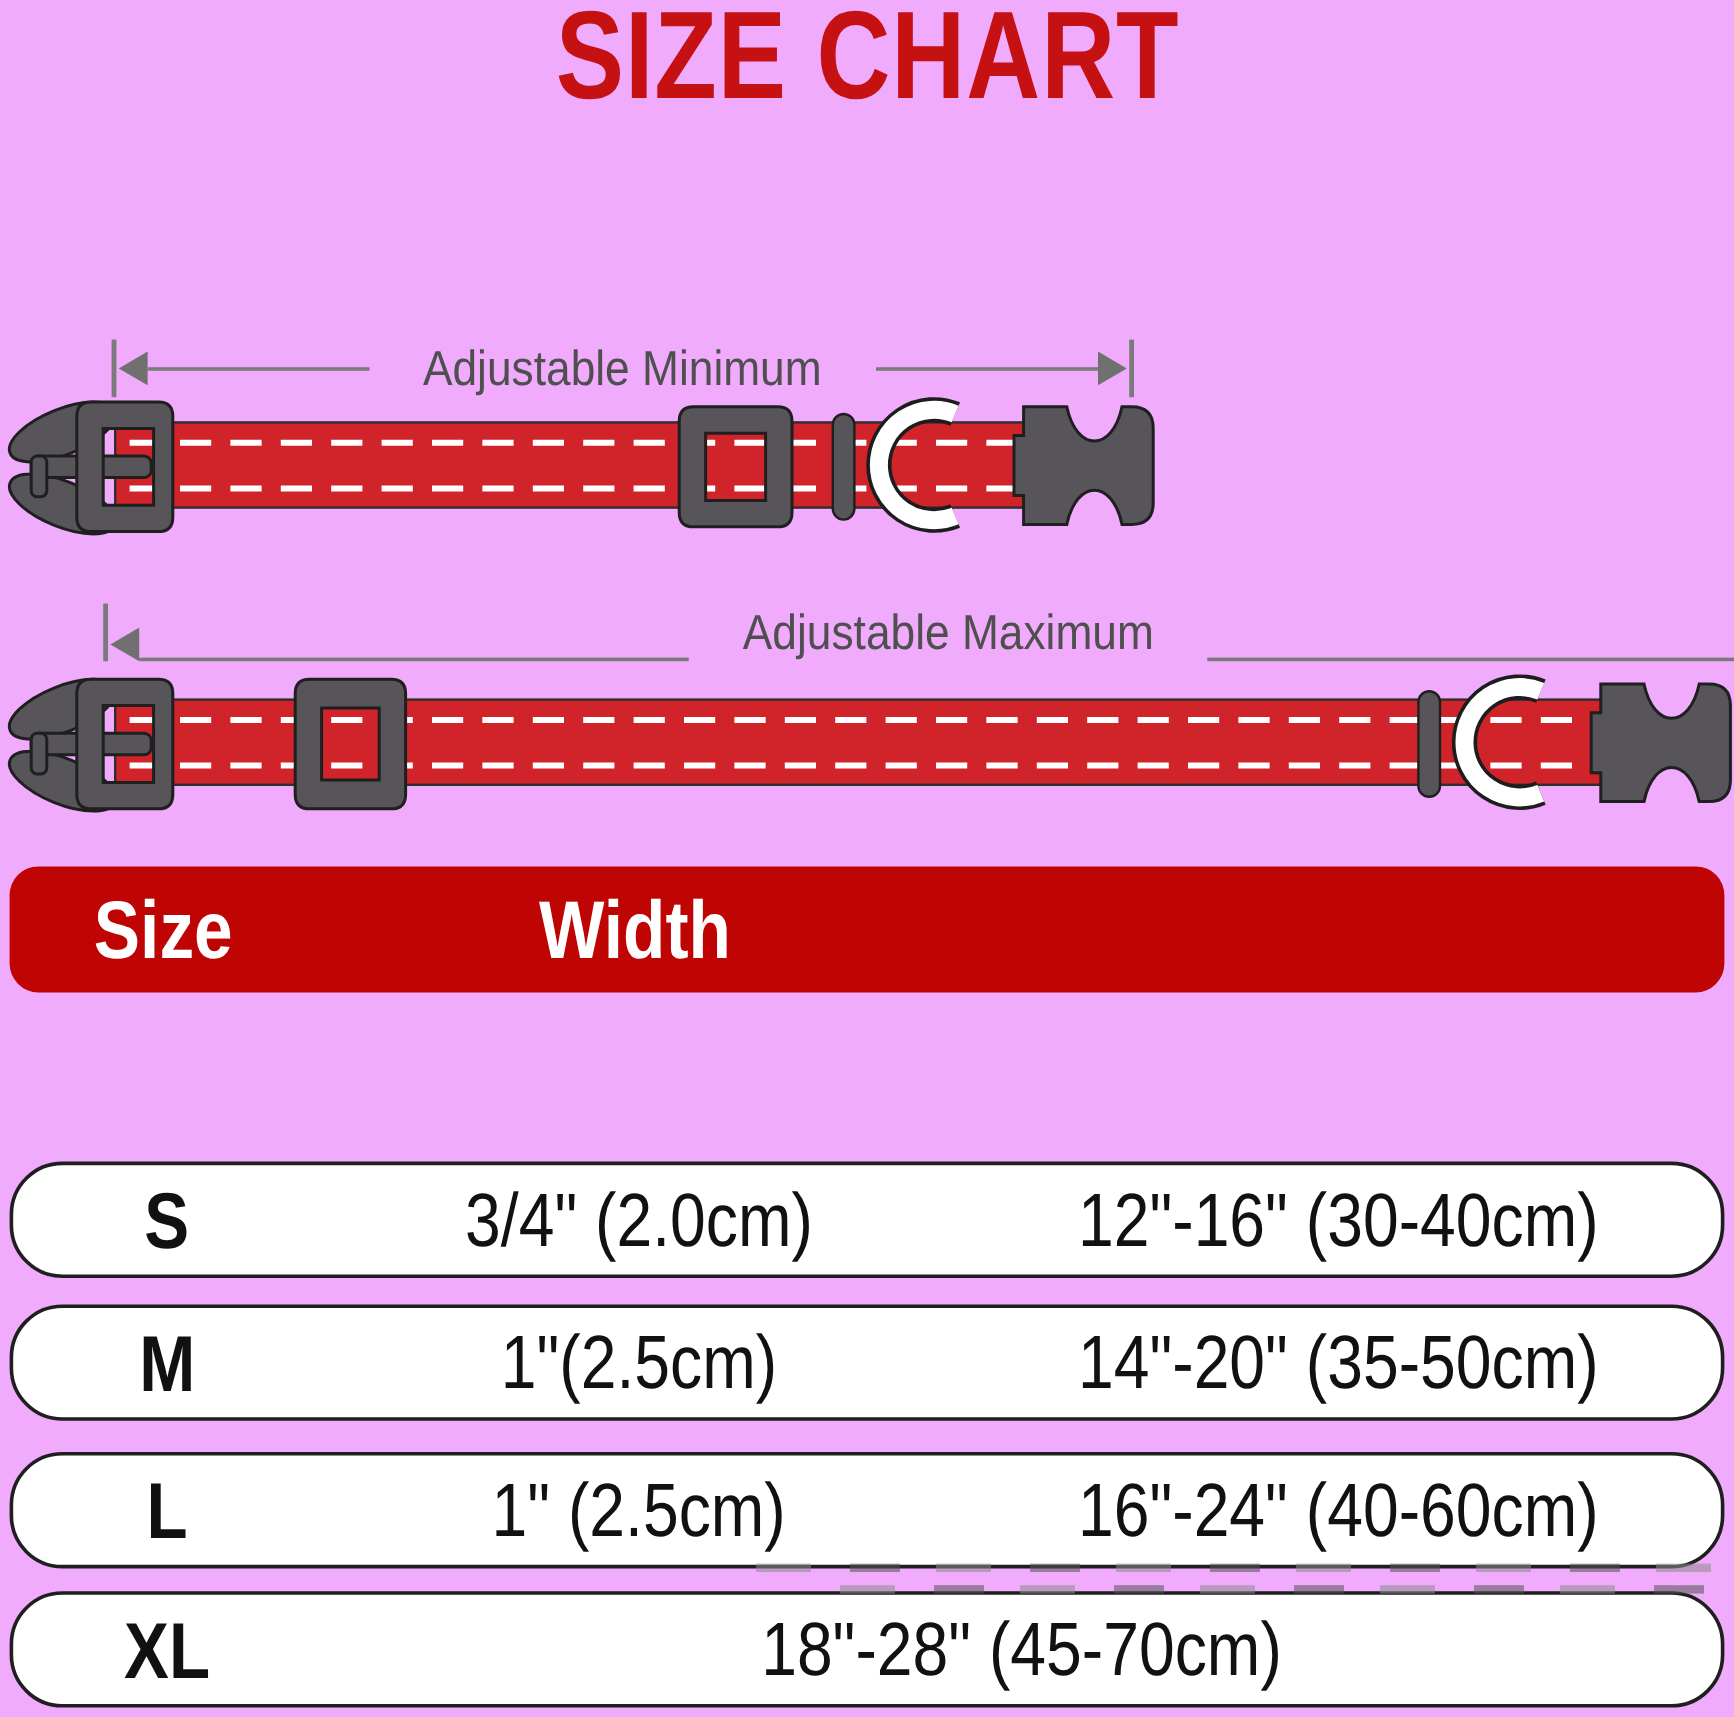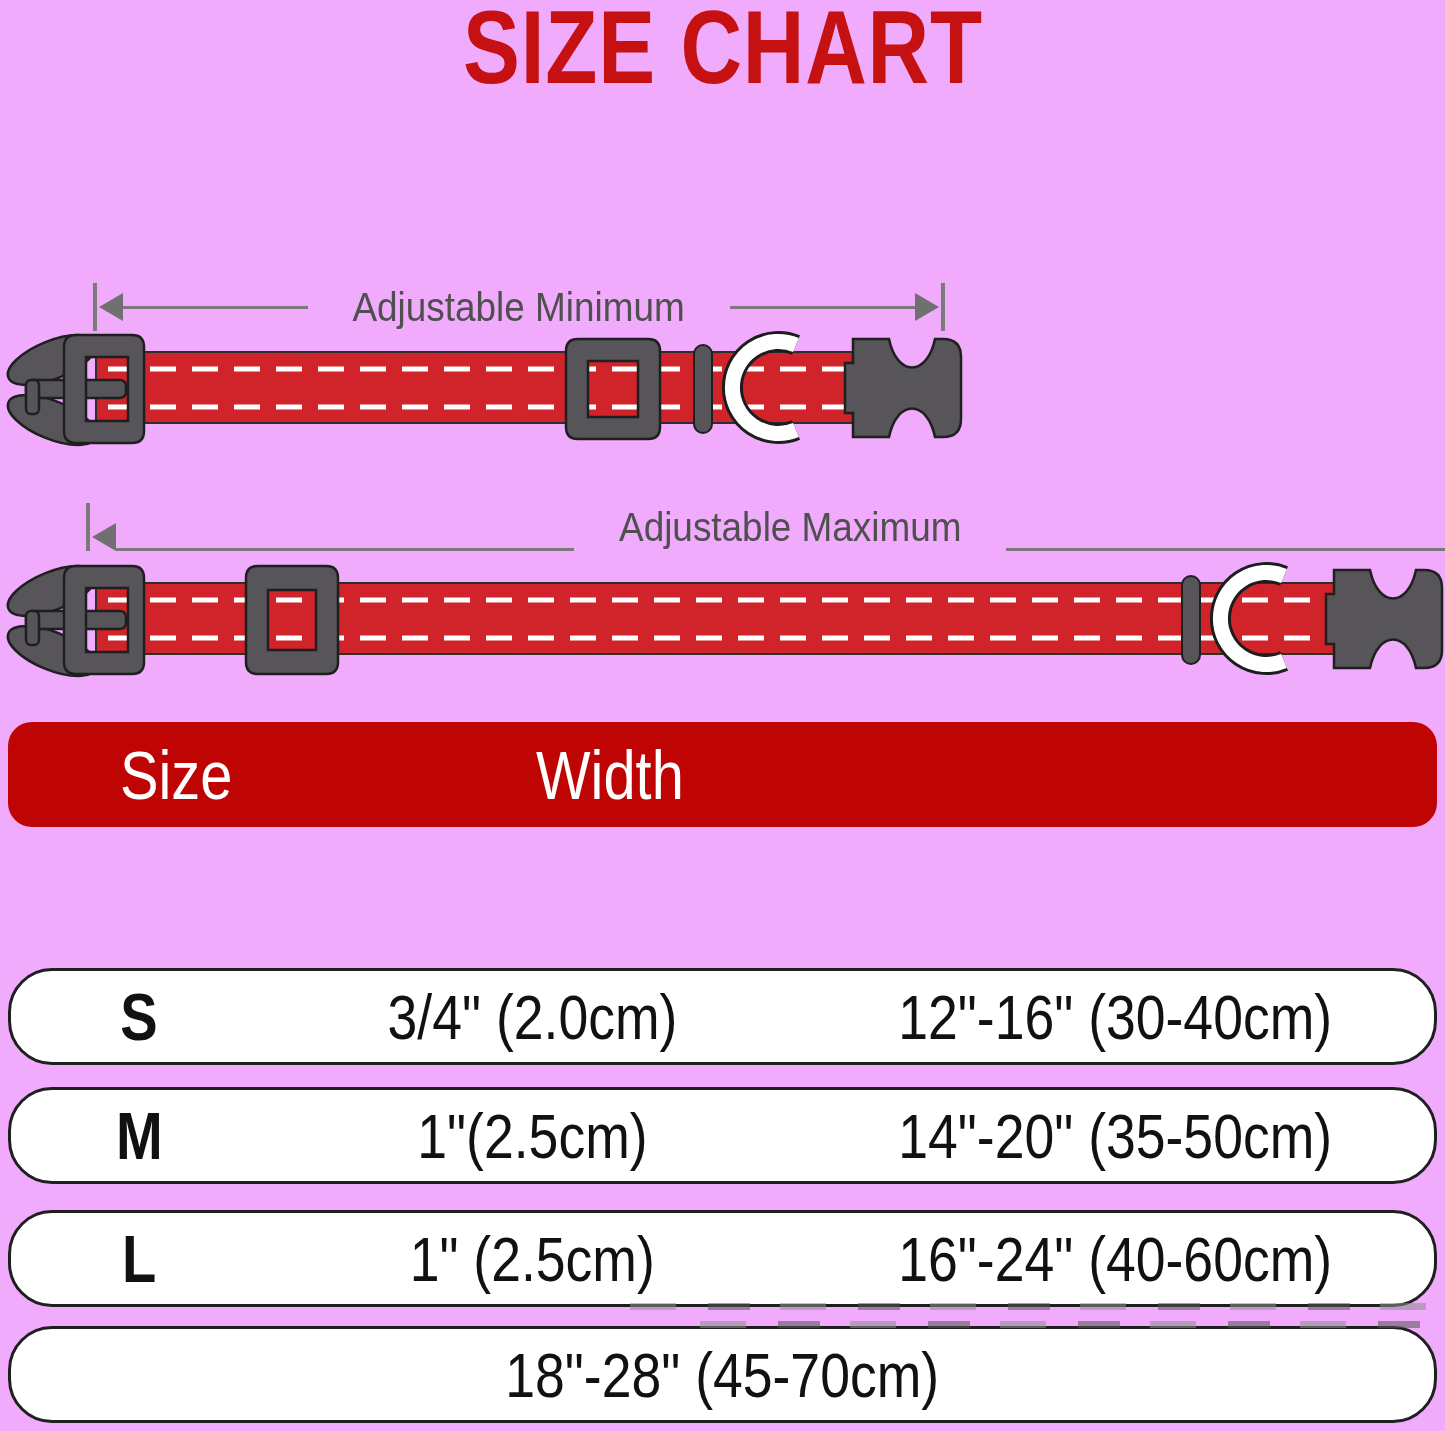--- a/index.html
+++ b/index.html
@@ -46,21 +46,21 @@
   #arrow-max{top:503px;left:86px;width:1408px;align-items:flex-end;}
   .collar-svg{position:absolute;left:0;overflow:visible;}
   #collar-min{top:333px;}
   #collar-max{top:564px;}
   
   .thead{
     position:absolute;left:8px;top:722px;width:1429px;height:105px;
     background:#bf0404;border-radius:24px;
     display:flex;align-items:center;
   }
-  .thead .cell{color:#ffffff;font-size:68px;font-weight:normal;padding-left:40px;}
+  .thead .cell{color:#ffffff;font-size:68px;font-weight:bold;}
   .row{
     position:absolute;left:8px;width:1429px;height:97px;
     background:#ffffff;border:3px solid #1f1f1f;border-radius:44px;
     box-sizing:border-box;
     display:flex;align-items:center;
   }
   .cell{display:flex;justify-content:center;align-items:center;white-space:nowrap;}
   .c-size{width:257px;}
   .c-width{width:529px;}
   .c-length{flex:1;}
@@ -193,20 +193,23 @@
       </div>
     <div class="cell c-width">
         <span class="cond"><span>1" (2.5cm)</span><span class="small-caps"></span><span></span></span>
       </div>
     <div class="cell c-length">
         <span class="cond">16"-24" (40-60cm)</span>
       </div>
   </div>
 
   <div class="row" style="top:1326px">
+    <div class="cell c-size">
+        <span class="cond">XL</span>
+      </div>
     <div class="cell c-length">
         <span class="cond">18"-28" (45-70cm)</span>
       </div>
   </div>
 
   <div class="wm" style="top:1303px;left:630px;width:807px;"></div>
   <div class="wm" style="top:1321px;left:700px;width:737px;"></div>
 
 </div>
 

